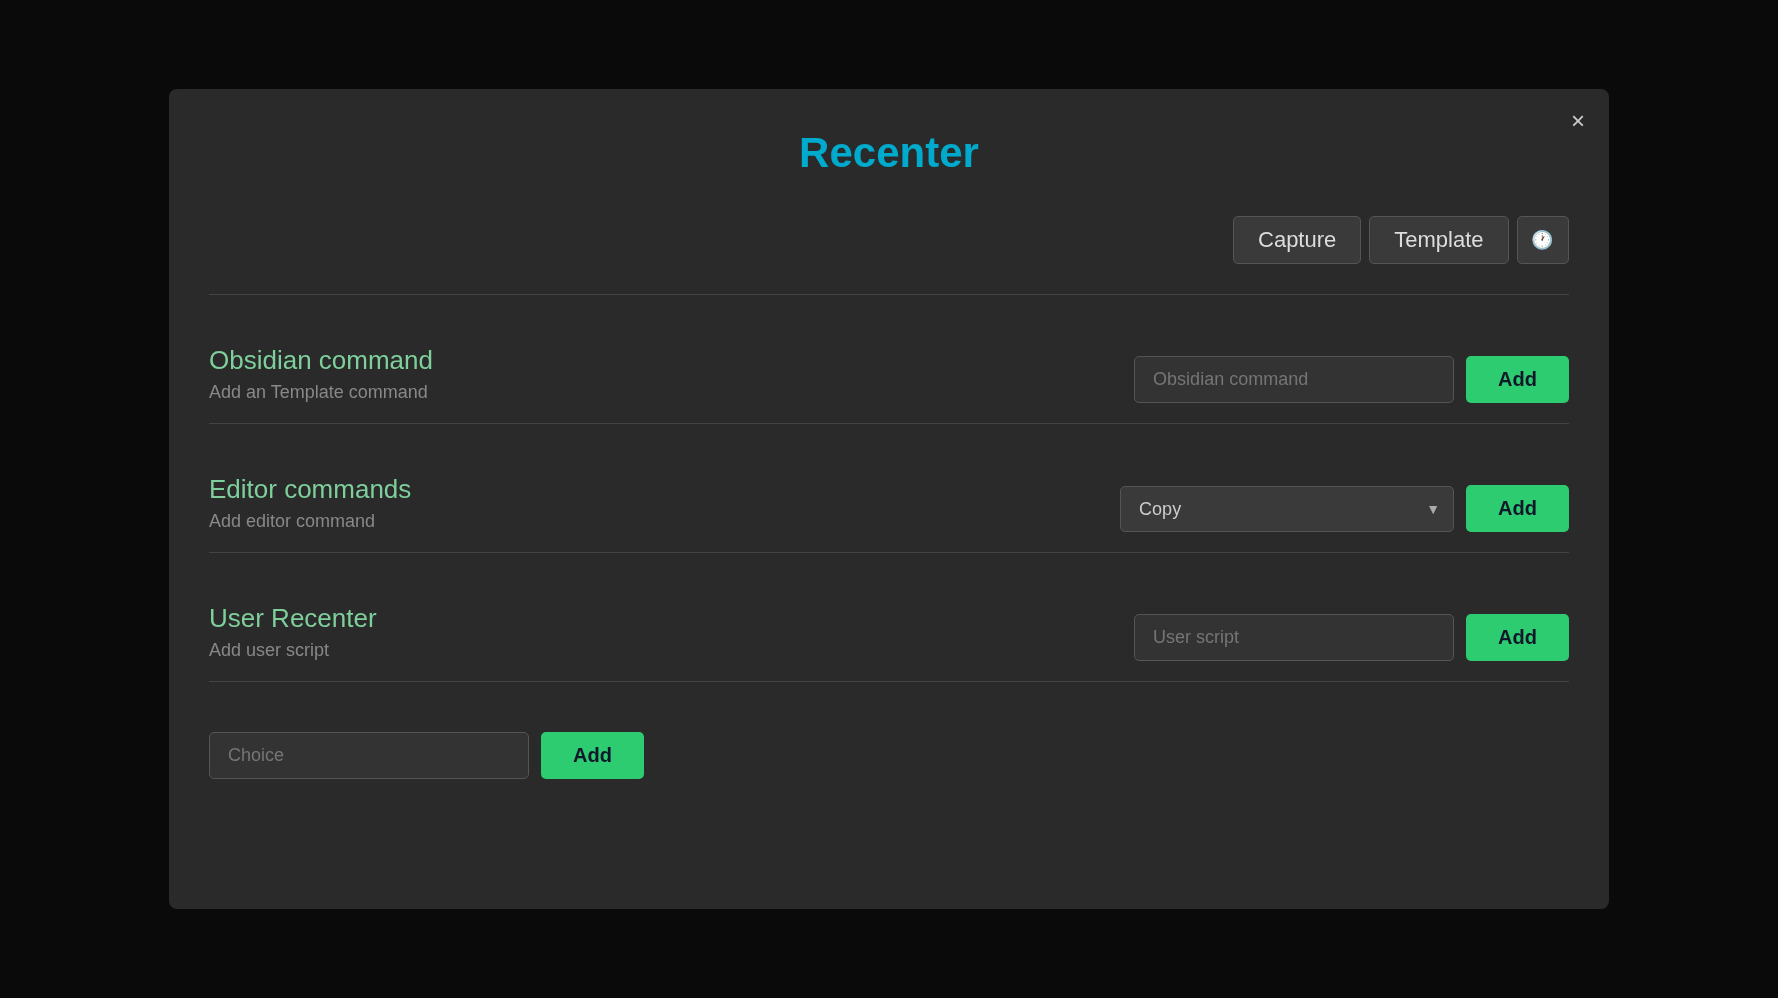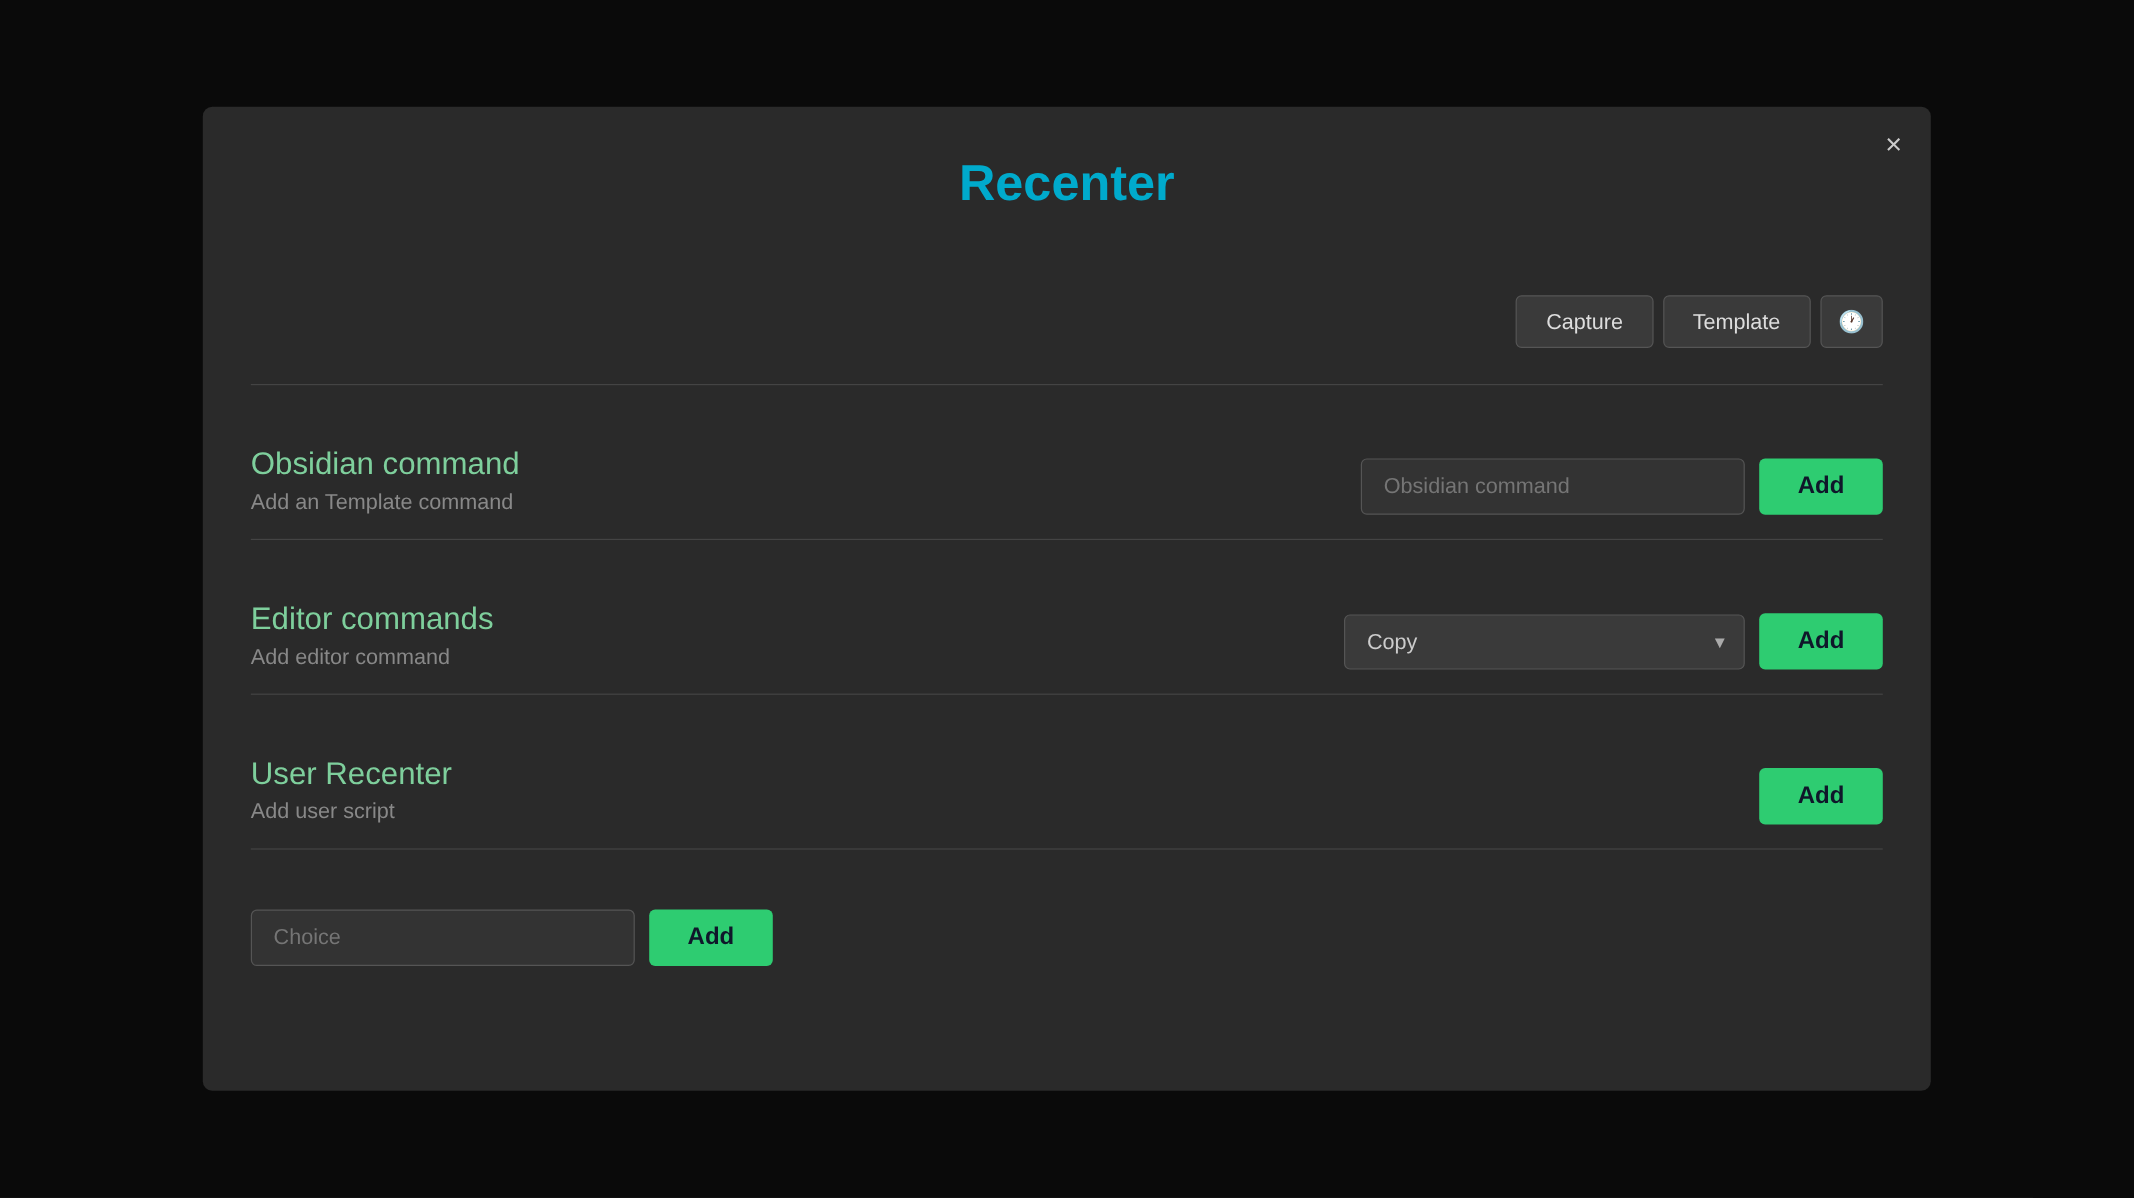--- a/index.html
+++ b/index.html
@@ -46,37 +46,37 @@
       font-size: 24px;
       cursor: pointer;
       line-height: 1;
     }
 
     .modal-title {
       text-align: center;
       color: #00aacc;
       font-size: 42px;
       font-weight: 600;
-      margin-bottom: 69px;
+      margin-bottom: 39px;
     }
 
     .toolbar {
       display: flex;
       justify-content: flex-end;
       gap: 8px;
       margin-bottom: 30px;
     }
 
     .toolbar-btn {
       background: #3a3a3a;
       border: 1px solid #555;
       color: #ddd;
       padding: 10px 24px;
       border-radius: 5px;
-      font-size: 18px;
+      font-size: 22px;
       cursor: pointer;
     }
 
     .toolbar-btn-icon {
       background: #3a3a3a;
       border: 1px solid #555;
       color: #ddd;
       padding: 10px 14px;
       border-radius: 5px;
       font-size: 18px;
@@ -222,20 +222,21 @@
     </div>
 
     <div class="divider"></div>
 
     <div class="section">
       <div class="section-text">
         <span class="section-title">User Recenter</span>
         <span class="section-subtitle">Add user script</span>
       </div>
       <div class="section-controls">
+        <input class="text-input" type="text" placeholder="User script" style="">
         <button class="add-btn">Add</button>
       </div>
     </div>
 
     <div class="divider"></div>
 
     <div class="section">
       <div class="section-controls">
         <input class="text-input" type="text" placeholder="Choice" style="">
         <button class="add-btn">Add</button>

